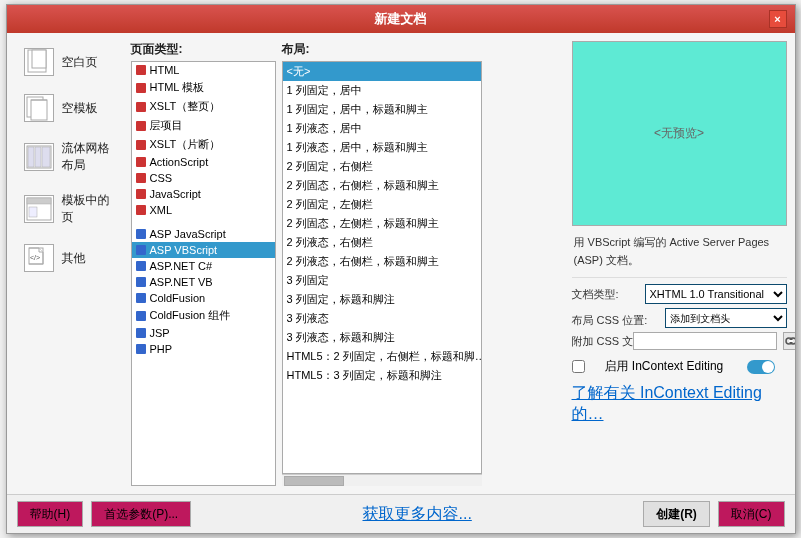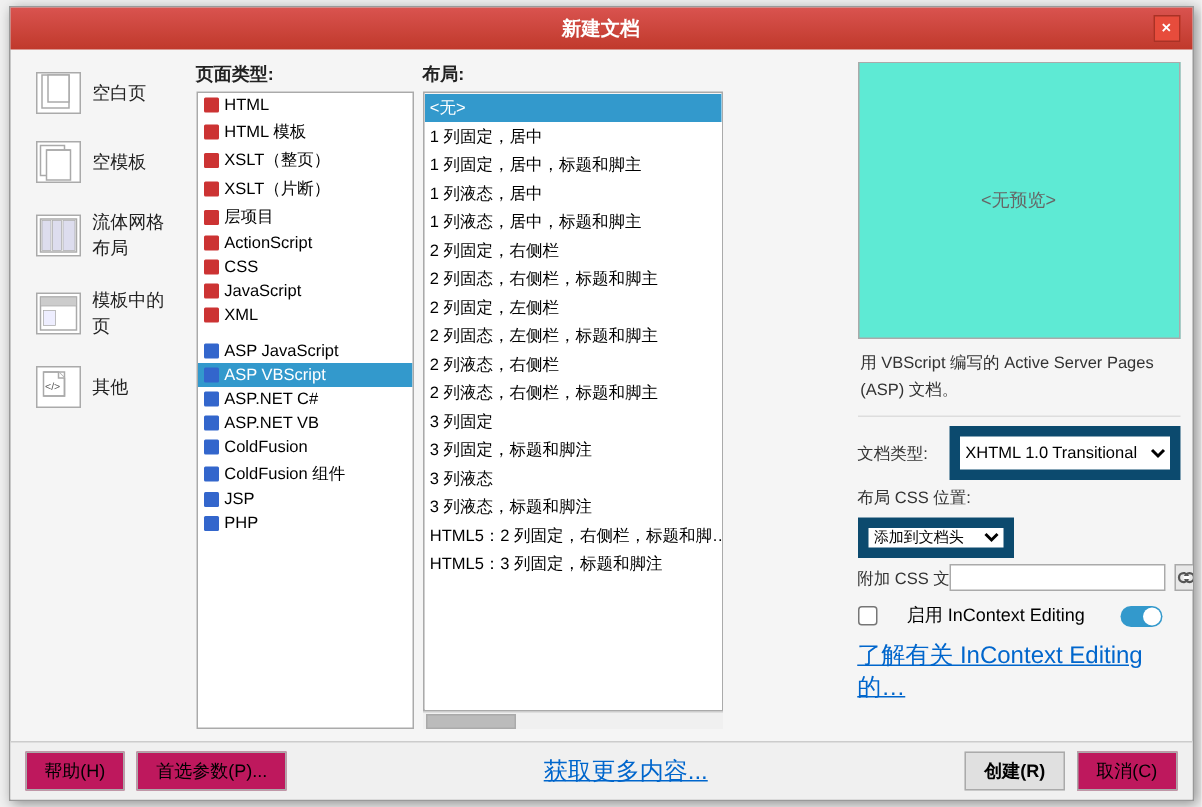--- a/index.html
+++ b/index.html
@@ -186,30 +186,30 @@
     }
     .doc-type-label {
       font-size: 11px;
       color: #333;
       white-space: nowrap;
       min-width: 55px;
     }
     .doc-type-select {
       flex: 1;
       font-size: 11px;
-      height: 36px;
-      border: 7px solid #0c4a6e;
+      height: 20px;
+      border: 1px solid #0c4a6e;
       background: white;
       font-family: inherit;
+      margin-left: 12px;
     }
     .layout-css-row {
       display: flex;
-      align-items: flex-start;
+      align-items: flex-end;
       gap: 6px;
-      flex-direction: column;
     }
     .attach-css-row {
       display: flex;
       align-items: center;
       gap: 6px;
     }
     .attach-css-input {
       flex: 1;
       height: 18px;
       border: 1px solid #aaa;
@@ -378,25 +378,25 @@
           <div class="list-item">
             <div class="item-dot"></div>
             <span>HTML 模板</span>
           </div>
           <div class="list-item">
             <div class="item-dot"></div>
             <span>XSLT（整页）</span>
           </div>
           <div class="list-item">
             <div class="item-dot"></div>
+            <span>层项目</span>
+          </div>
+          <div class="list-item">
+            <div class="item-dot"></div>
             <span>XSLT（片断）</span>
-          </div>
-          <div class="list-item">
-            <div class="item-dot"></div>
-            <span>层项目</span>
           </div>
           <div class="list-item">
             <div class="item-dot"></div>
             <span>ActionScript</span>
           </div>
           <div class="list-item">
             <div class="item-dot"></div>
             <span>CSS</span>
           </div>
           <div class="list-item">

